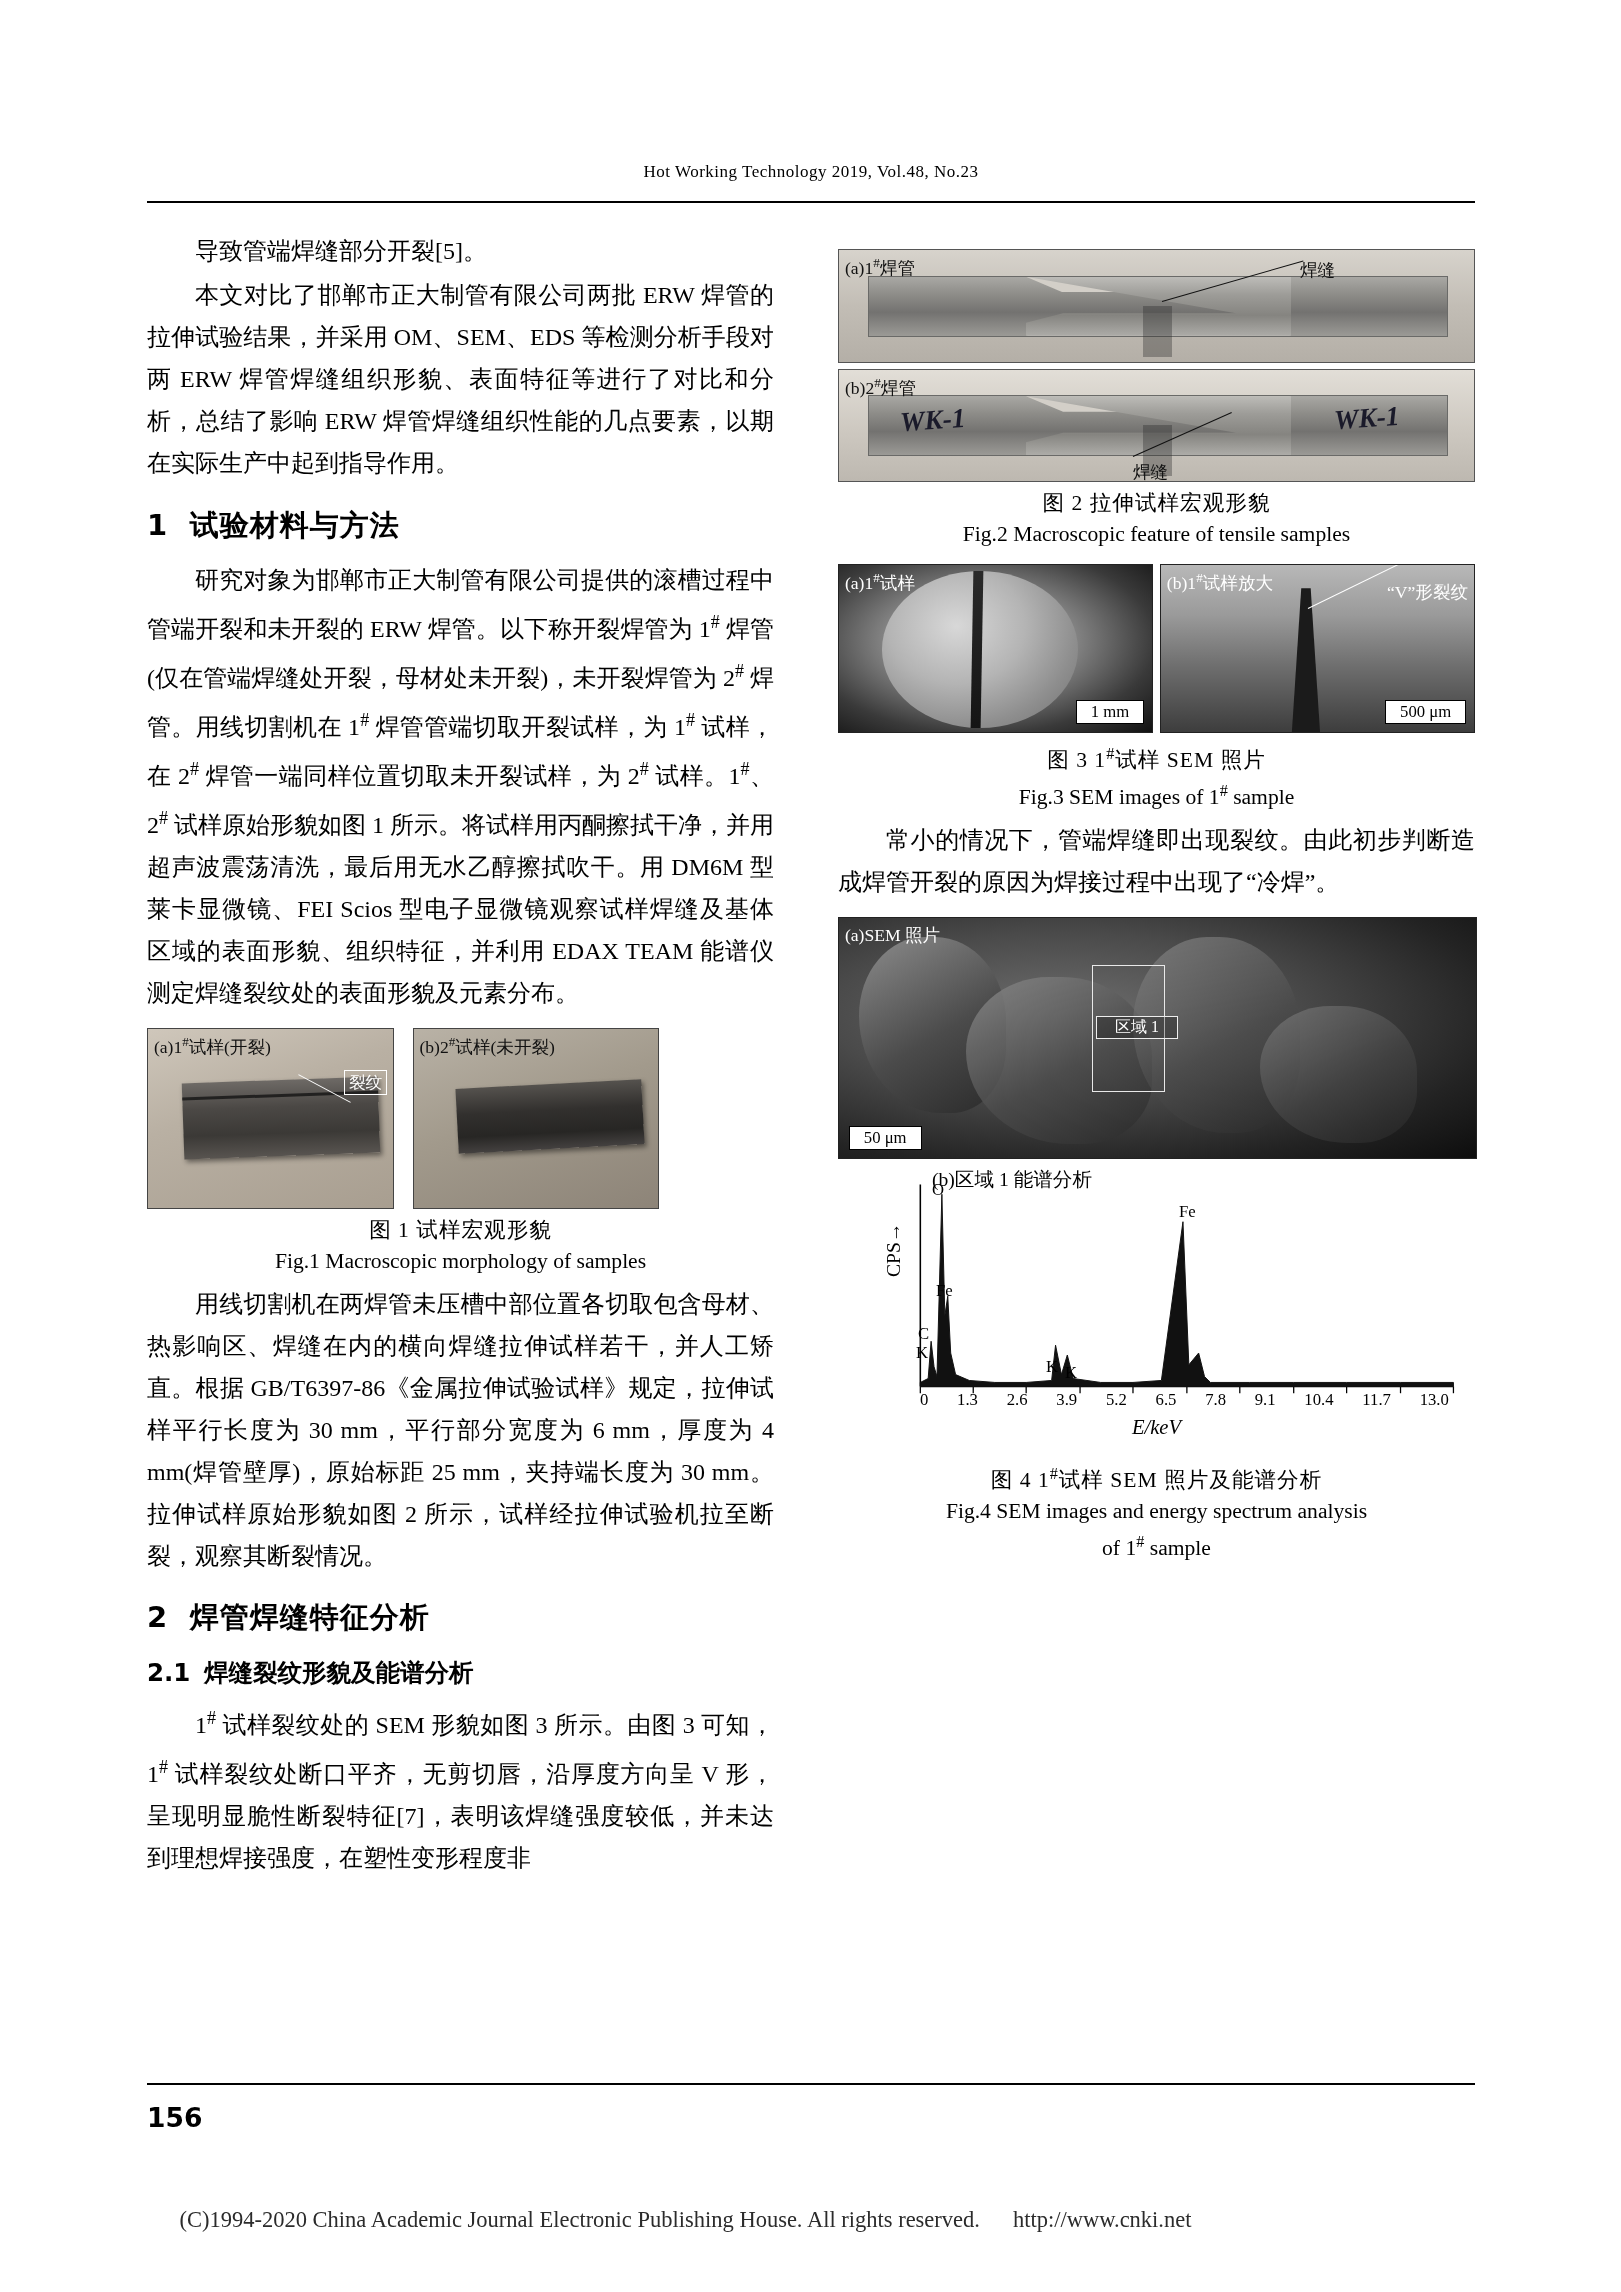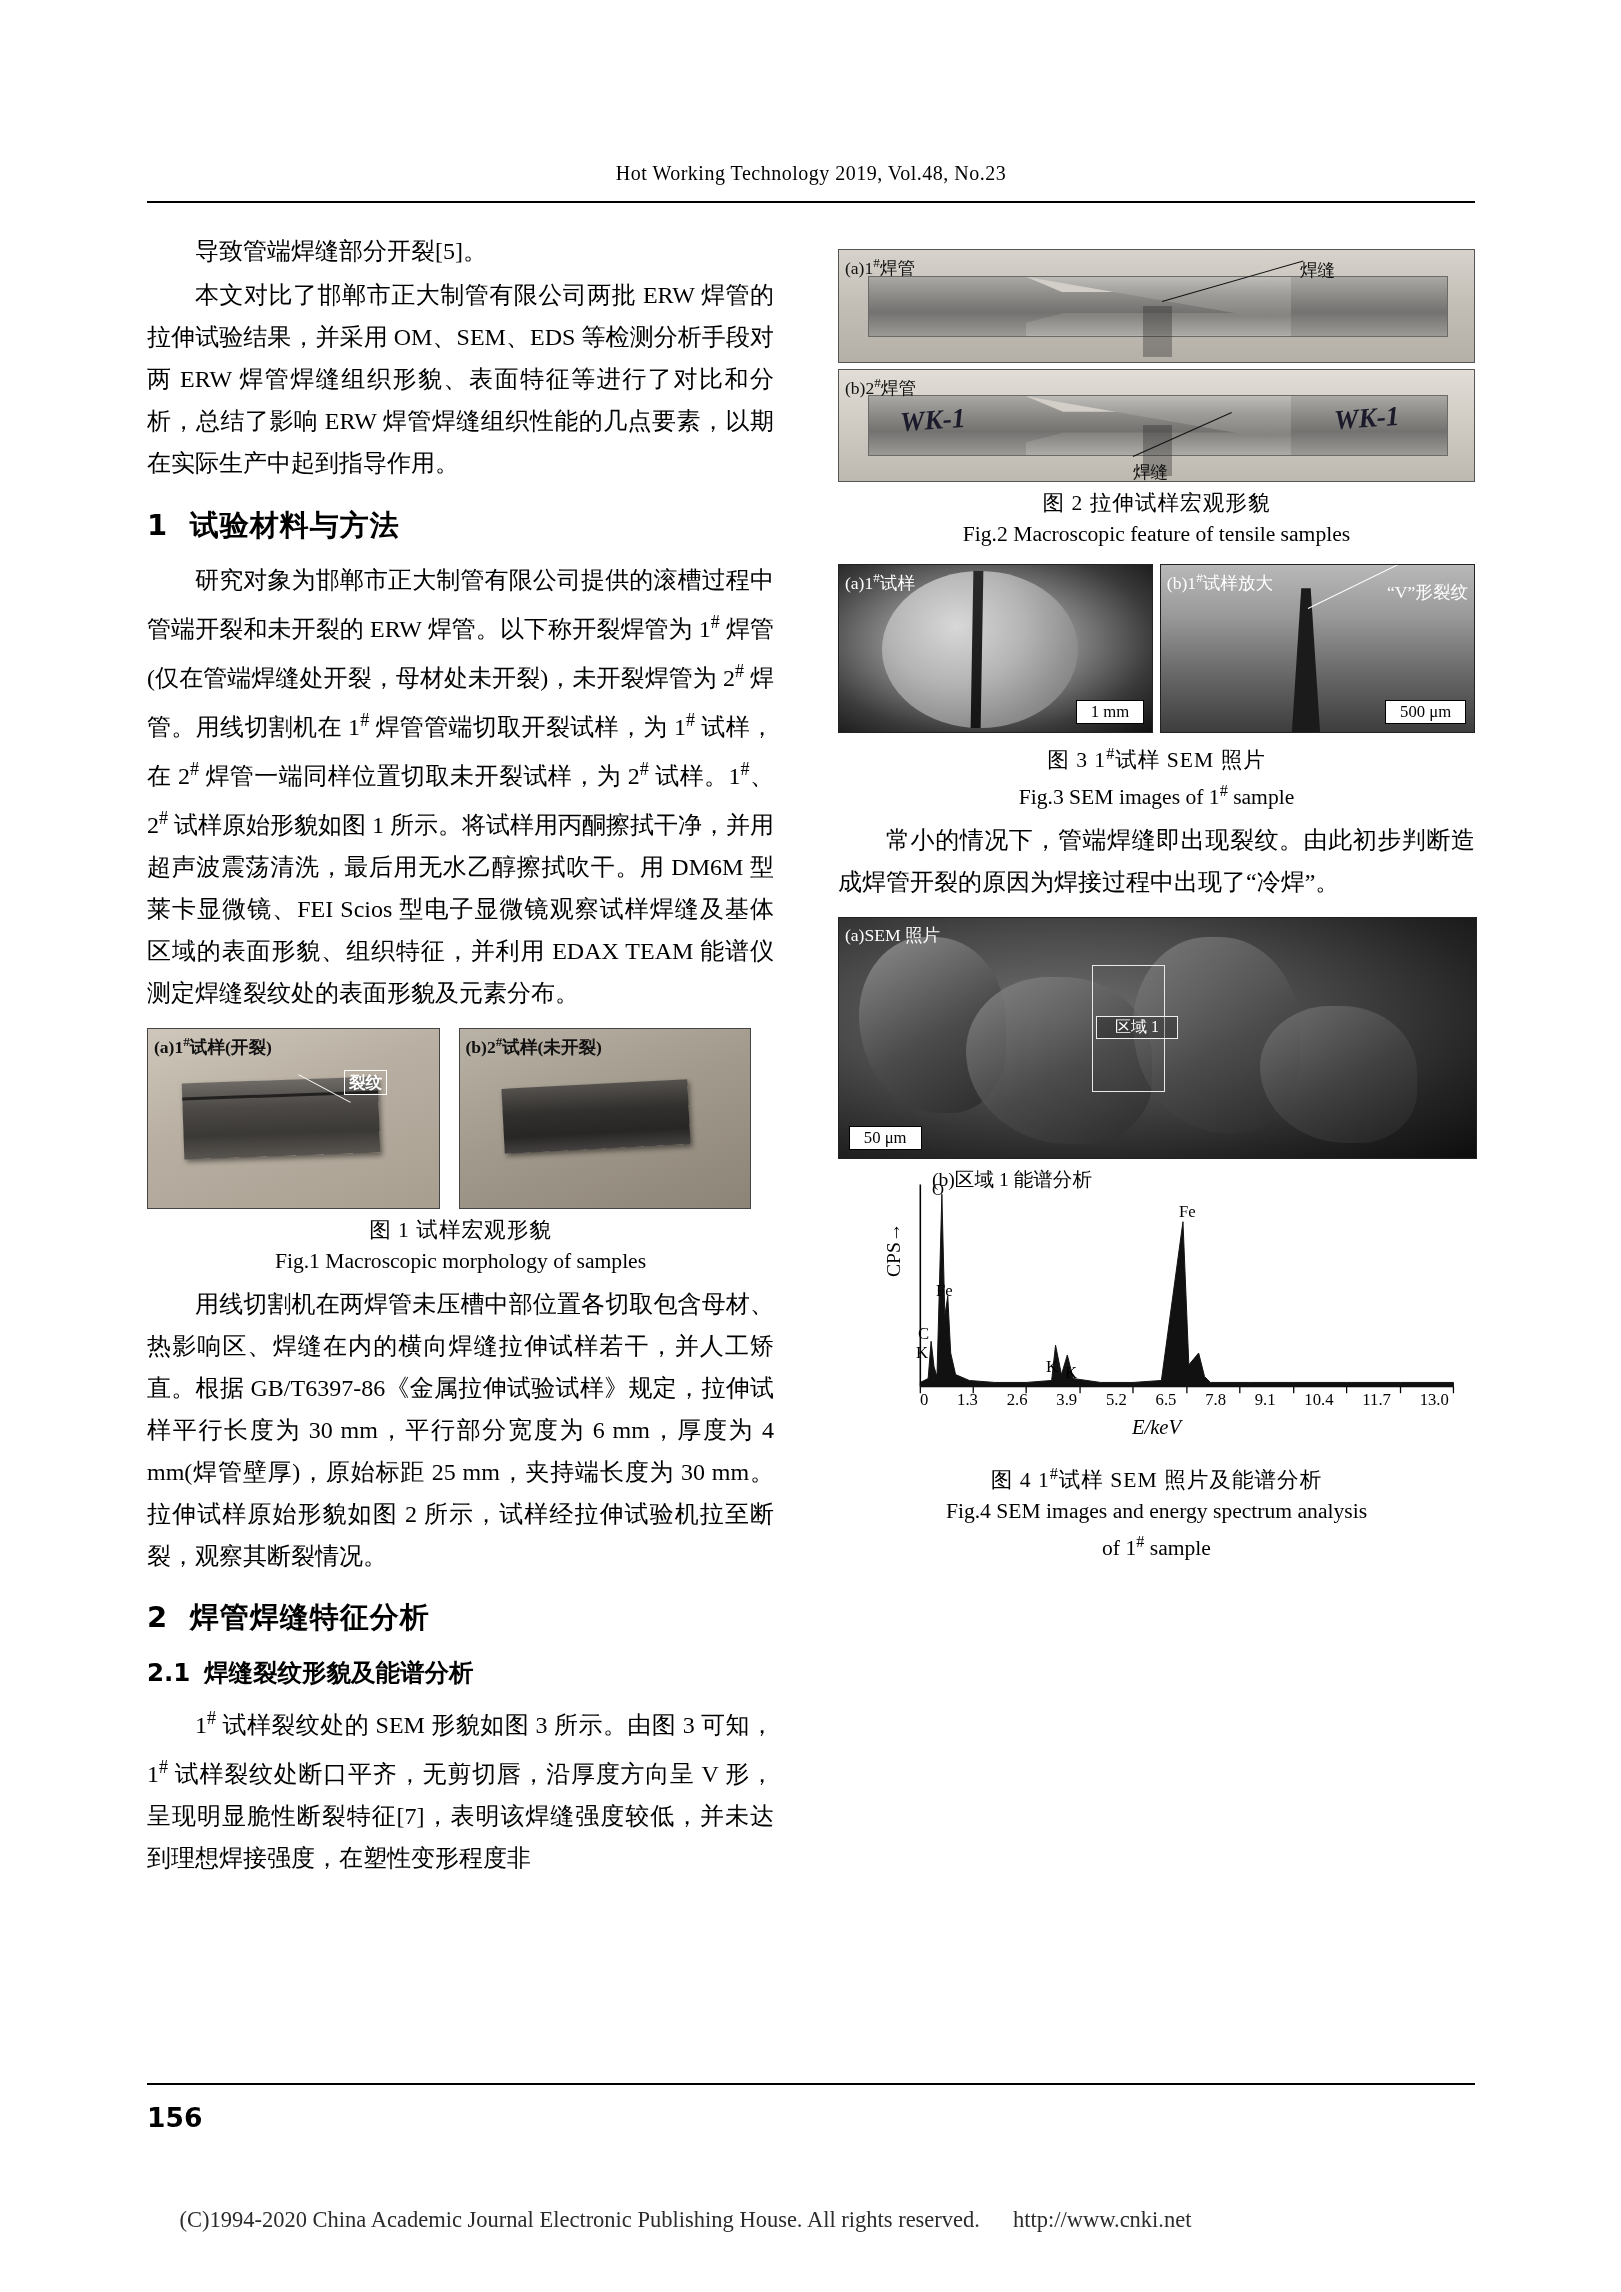--- a/index.html
+++ b/index.html
@@ -13,21 +13,21 @@
   }
   .page {
     position:absolute;
     left:0; top:0;
     width:1621px; height:2293px;
   }
   .header {
     position:absolute;
     left:147px; top:162px; width:1328px;
     text-align:center;
-    font-size:20px;
+    font-size:17px;
     letter-spacing:0.5px;
   }
   .rule-top {
     position:absolute;
     left:147px; top:201px; width:1328px; height:2px;
     background:#000;
   }
   .rule-bottom {
     position:absolute;
     left:147px; top:2083px; width:1328px; height:2px;
@@ -73,22 +73,22 @@
     line-height:31px;
     margin-top:5.9px;
   }
   .figcap .cn { letter-spacing:1px; }
   .figcap .en { font-family:"Liberation Serif", serif; }
   sup.hash { font-size:0.75em; vertical-align:super; }
 
   
   .fig1 {
     position:relative;
-    width:604px; height:181px;
-    display:flex; gap:19px;font-weight:bold;
+    width:512px; height:181px;
+    display:flex; gap:19px;
   }
   .fig1 .panel {
     position:relative;
     flex:1;
     border:1px solid #444;
     overflow:hidden;
   }
   .fig1 .p-a { background:linear-gradient(160deg,#cfc7bb 0%, #b9b0a3 40%, #a89e90 100%); }
   .fig1 .p-b { background:linear-gradient(160deg,#b9b2a6 0%, #a29a8c 45%, #8d8478 100%); }
   .lbl {

